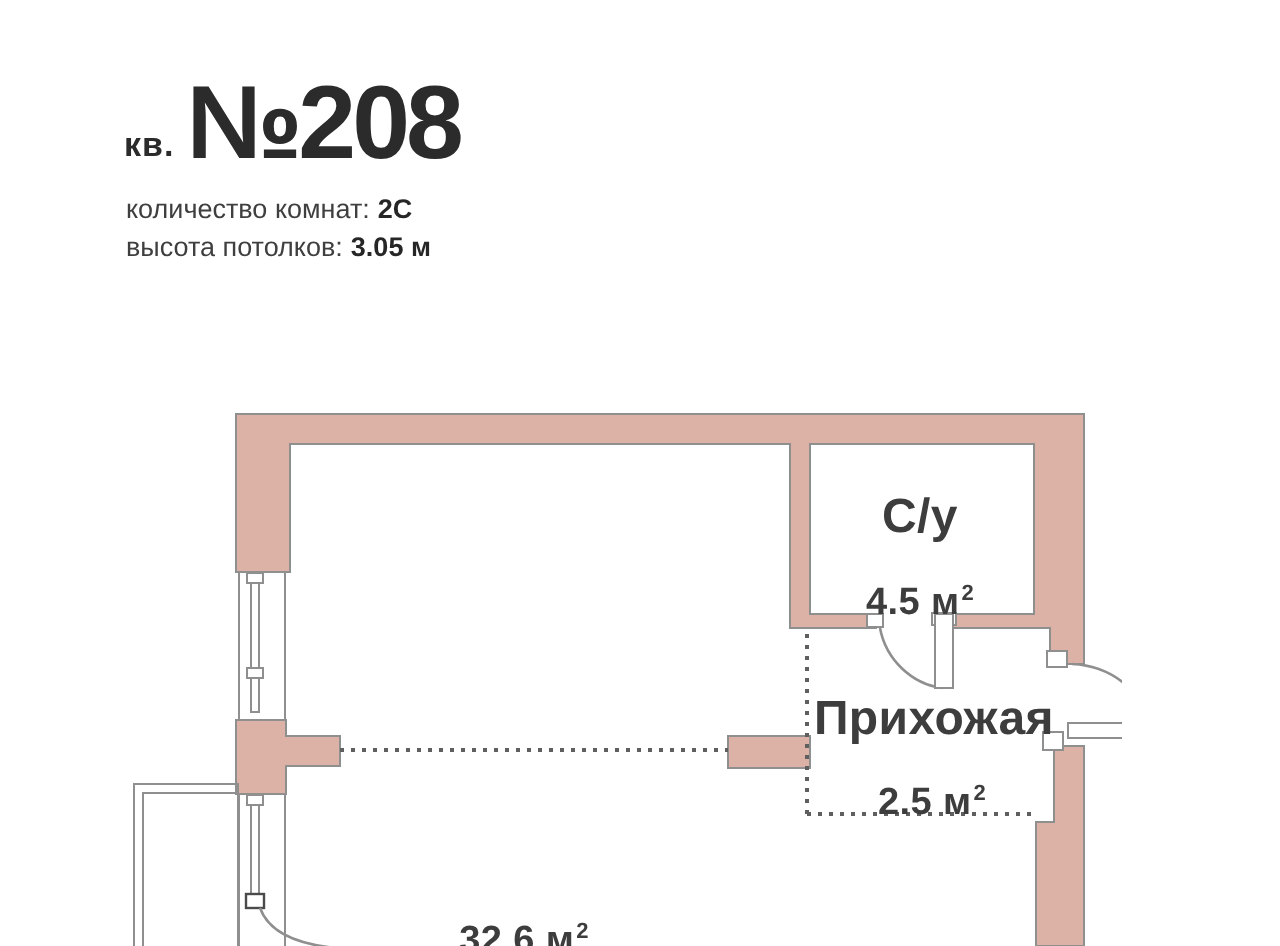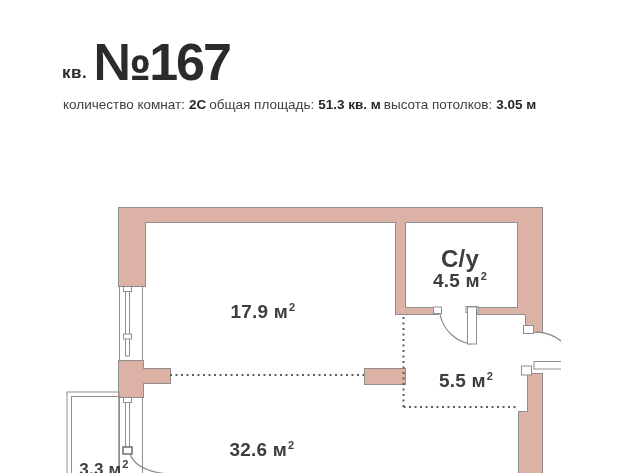--- a/index.html
+++ b/index.html
@@ -13,58 +13,55 @@
   html,body{margin:0;padding:0;background:#fff;}
   .canvas{
     position:relative;width:561px;height:473px;background:#fff;overflow:hidden;
     font-family:Liberation Sans, sans-serif;color:var(--text);
   }
   
   .hdr{position:absolute;left:62px;top:36px;}
   .hdr-title{display:flex;align-items:flex-end;color:var(--title);}
   .hdr-prefix{font-weight:bold;font-size:17px;line-height:1;padding-bottom:7px;letter-spacing:.5px;}
   .hdr-number{font-weight:bold;font-size:52px;line-height:1;letter-spacing:-2px;margin-left:6px;}
-  .hdr-details{position:absolute;left:63px;top:97px;display:flex;flex-direction:row;gap:3px;}
+  .hdr-details{position:absolute;left:63px;top:97px;display:flex;flex-direction:column;gap:3px;}
   .det-row{font-size:13.5px;line-height:15.5px;white-space:nowrap;}
   .det-label{color:#3f3f3f;}
   .det-value{color:#262626;font-weight:bold;margin-left:4px;}
   
   .plan-svg{position:absolute;left:0;top:0;}
   .wall{fill:var(--wall-fill);stroke:var(--wall-border);stroke-width:1;}
   .thin{stroke:var(--line);stroke-width:1;fill:none;}
   .winwhite{fill:#fff;stroke:var(--line);stroke-width:1;}
   .darkcap{fill:#fff;stroke:#4a4a4a;stroke-width:1.2;}
   .arc{fill:none;stroke:var(--line);stroke-width:1.3;}
   .dash{stroke:var(--dash);stroke-width:2;stroke-dasharray:2 3.5;fill:none;}
   
   .room-name,.room-area{
     position:absolute;transform:translateX(-50%);white-space:nowrap;
     font-weight:bold;color:var(--text);line-height:1.05;letter-spacing:.2px;
   }
   .room-name{font-size:24px;}
-  .room-area{font-size:19px;}
+  .room-area{font-size:19px;margin-top:21px;}
   .sup{font-size:11px;position:relative;top:-7px;margin-left:1px;}
 </style>
 </head>
 <body>
 
 <div class="canvas">
 
   <div class="hdr">
     <div class="hdr-title">
       <span class="hdr-prefix">кв.</span>
-      <span class="hdr-number">№167</span>
+      <span class="hdr-number">№208</span>
     </div>
   </div>
   <div class="hdr-details">
     <div class="det-row">
       <span class="det-label">количество комнат:</span><span class="det-value">2С</span>
-    </div>
-    <div class="det-row">
-      <span class="det-label">общая площадь:</span><span class="det-value">51.3 кв. м</span>
     </div>
     <div class="det-row">
       <span class="det-label">высота потолков:</span><span class="det-value">3.05 м</span>
     </div>
   </div>
 
   <svg class="plan-svg" width="640" height="473" viewBox="0 0 640 473">
 
     <path class="wall" shape-rendering="crispEdges" d="M118,207 H542 V332 H525 V314 H476 V307 H517 V222 H405 V307 H438 V314 H395 V222 H145 V286 H118 Z"></path>
 
@@ -108,24 +105,24 @@
       <path class="arc" d="M536,332 C557,333 572,347 573,361"></path>
       <rect class="winwhite" x="534" y="361.5" width="39" height="7.5"></rect>
       <rect class="winwhite" x="521.5" y="366" width="10" height="9"></rect>
     </g>
 
     <line class="dash" x1="170" y1="375" x2="364" y2="375"></line>
     <line class="dash" x1="403.5" y1="317" x2="403.5" y2="407"></line>
     <line class="dash" x1="403.5" y1="407" x2="518" y2="407"></line>
   </svg>
 
-  <div class="room-area" style="left:263px;top:302px;"><span>17.9 м</span><span class="sup">2</span></div>
 
   <div class="room-name" style="left:460px;top:246px;">С/у</div>
   <div class="room-area" style="left:460px;top:271px;"><span>4.5 м</span><span class="sup">2</span></div>
 
-  <div class="room-area" style="left:466px;top:371px;"><span>5.5 м</span><span class="sup">2</span></div>
+  <div class="room-name" style="left:467px;top:347px;">Прихожая</div>
+  <div class="room-area" style="left:466px;top:371px;"><span>2.5 м</span><span class="sup">2</span></div>
 
   <div class="room-area" style="left:262px;top:440px;"><span>32.6 м</span><span class="sup">2</span></div>
 
   <div class="room-area" style="left:104px;top:461px;font-size:17px;"><span>3.3 м</span><span class="sup">2</span></div>
 
 </div>
 
 </body></html>

